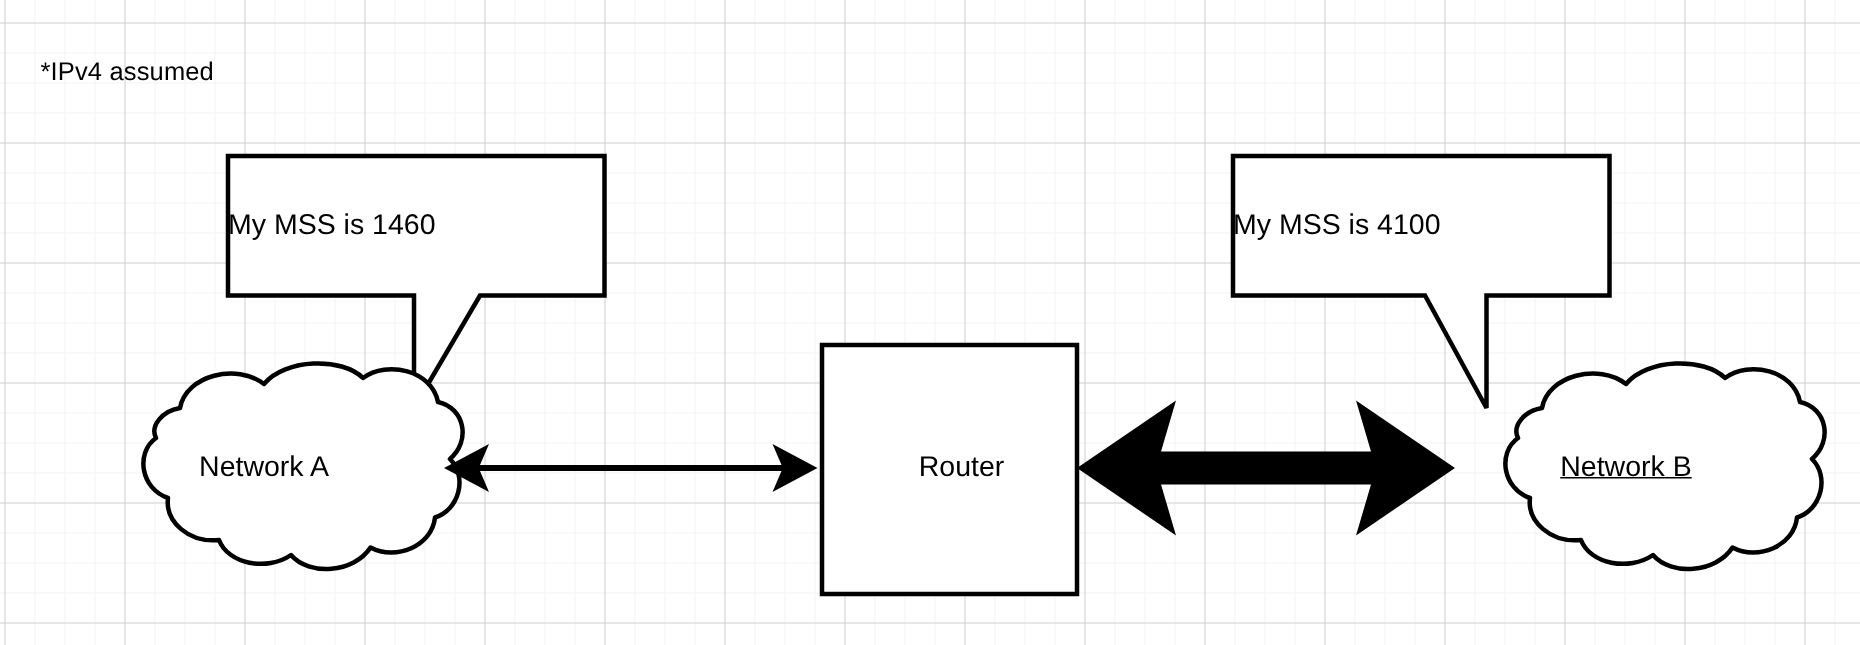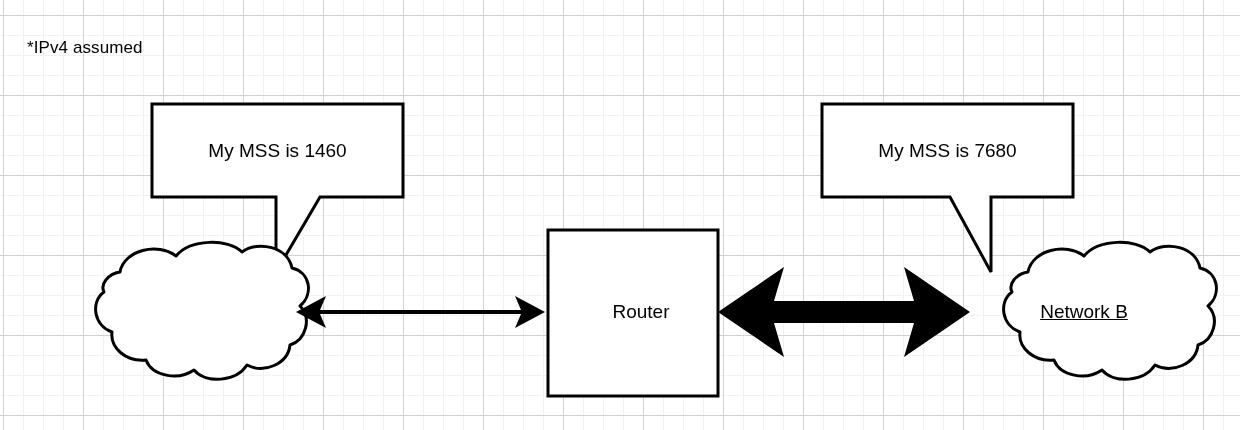--- a/index.html
+++ b/index.html
@@ -44,21 +44,21 @@
     font-size: 19px;
     color: #000000;
     white-space: nowrap;
     text-align: center;
   }
   .bubble-label {
     position: absolute;
     font-size: 19px;
     color: #000000;
     white-space: nowrap;
-    text-align: center;
+    text-align: left;
   }
   .lbl-bubble-left  { left: 152px; top: 140px; width: 251px; }
   .lbl-bubble-right { left: 822px; top: 140px; width: 251px; }
   .lbl-cloud-a { left: 62px;  top: 301px; width: 228px; }
   .lbl-cloud-b { left: 970px; top: 301px; width: 228px; text-decoration: underline; }
   .lbl-router  { left: 548px; top: 301px; width: 186px; }
 </style>
 </head>
 <body>
 
@@ -118,20 +118,21 @@
 
     <g>
       <path d="M718,312
                L784,267 L774,301 L914,301
                L904,267 L970,312 L904,357 L914,323 L774,323 L784,357 Z" fill="#000000" stroke="none"></path>
     </g>
   </svg>
 
   <div class="bubble-label lbl-bubble-left">My MSS is 1460</div>
 
-  <div class="bubble-label lbl-bubble-right">My MSS is 7680</div>
+  <div class="bubble-label lbl-bubble-right">My MSS is 4100</div>
 
+  <div class="node-label lbl-cloud-a">Network A</div>
 
   <div class="node-label lbl-router">Router</div>
 
   <div class="node-label lbl-cloud-b">Network B</div>
 
 </div>
 
 </body></html>

